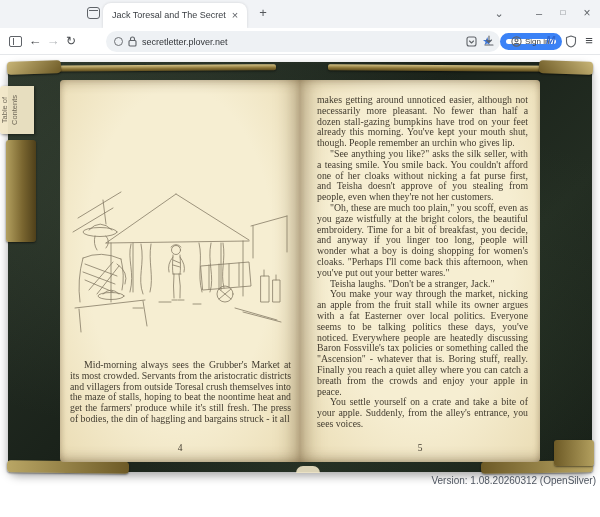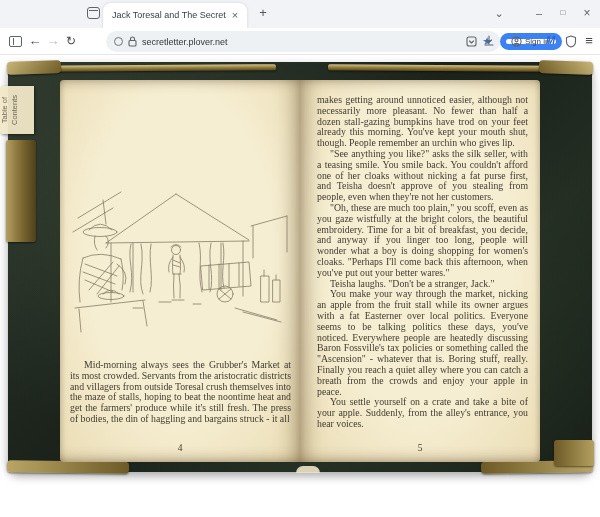--- a/index.html
+++ b/index.html
@@ -228,28 +228,29 @@
         <div class="pagenum">4</div>
       </div>
 
       <div class="page page-right">
         <div class="book-text rp-block">
           <p class="noindent">makes getting around unnoticed easier, although not necessarily more pleasant. No fewer than half a dozen stall-gazing bumpkins have trod on your feet already this morning. You've kept your mouth shut, though. People remember an urchin who gives lip.</p>
           <p>"See anything you like?" asks the silk seller, with a teasing smile. You smile back. You couldn't afford one of her cloaks without nicking a fat purse first, and Teisha doesn't approve of you stealing from people, even when they're not her customers.</p>
           <p>"Oh, these are much too plain," you scoff, even as you gaze wistfully at the bright colors, the beautiful embroidery. Time for a bit of breakfast, you decide, and anyway if you linger too long, people will wonder what a boy is doing shopping for women's cloaks. "Perhaps I'll come back this afternoon, when you've put out your better wares."</p>
           <p>Teisha laughs. "Don't be a stranger, Jack."</p>
           <p>You make your way through the market, nicking an apple from the fruit stall while its owner argues with a fat Easterner over local politics. Everyone seems to be talking politics these days, you've noticed. Everywhere people are heatedly discussing Baron Fossville's tax policies or something called the "Ascension" - whatever that is. Boring stuff, really. Finally you reach a quiet alley where you can catch a breath from the crowds and enjoy your apple in peace.</p>
-          <p>You settle yourself on a crate and take a bite of your apple. Suddenly, from the alley's entrance, you hear voices.</p>
+          <p>You settle yourself on a crate and take a bite of your apple. Suddenly, from the alley's entrance, you sees voices.</p>
         </div>
         <div class="pagenum">5</div>
       </div>
     </div>
 
     <div class="toc-tab">
       <div class="toc-inner">
         <div>Table of</div>
         <div>Contents</div>
       </div>
     </div>
 
+    <div class="version">Version: 1.08.20260312 (OpenSilver)</div>
   </div>
 
 </div>
 
 </body></html>

